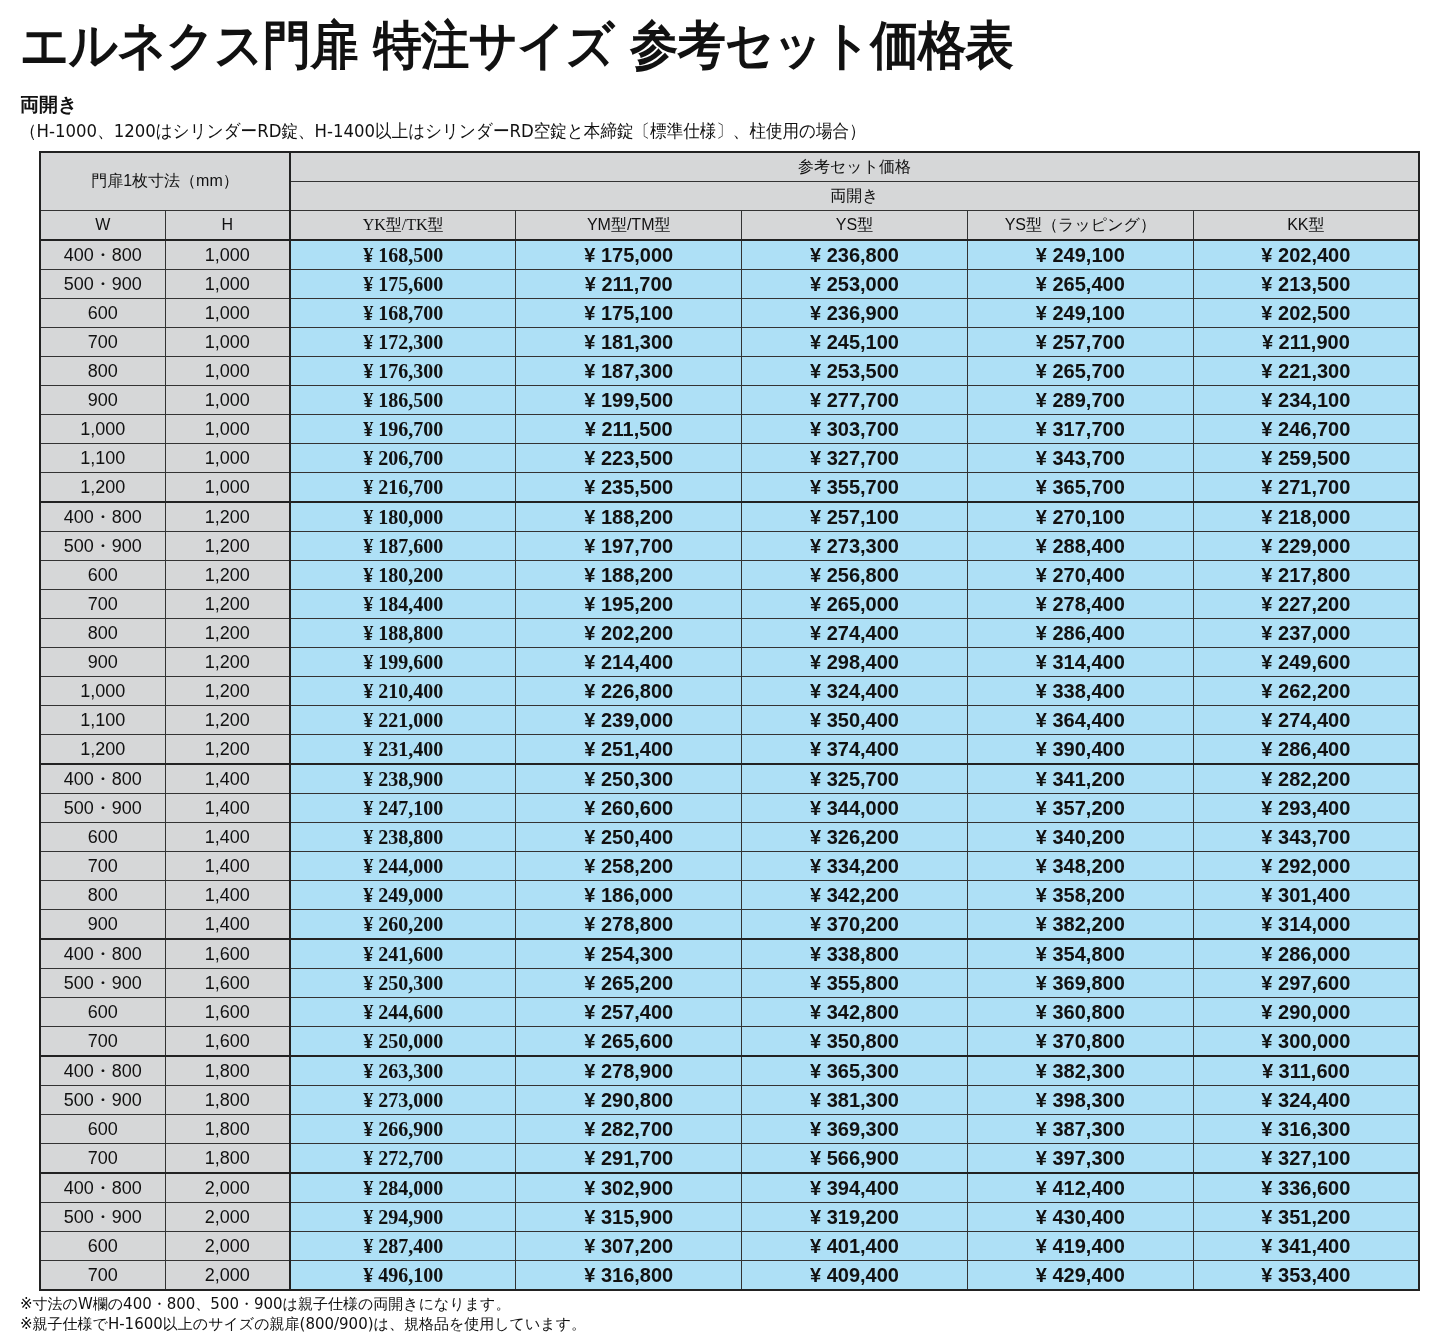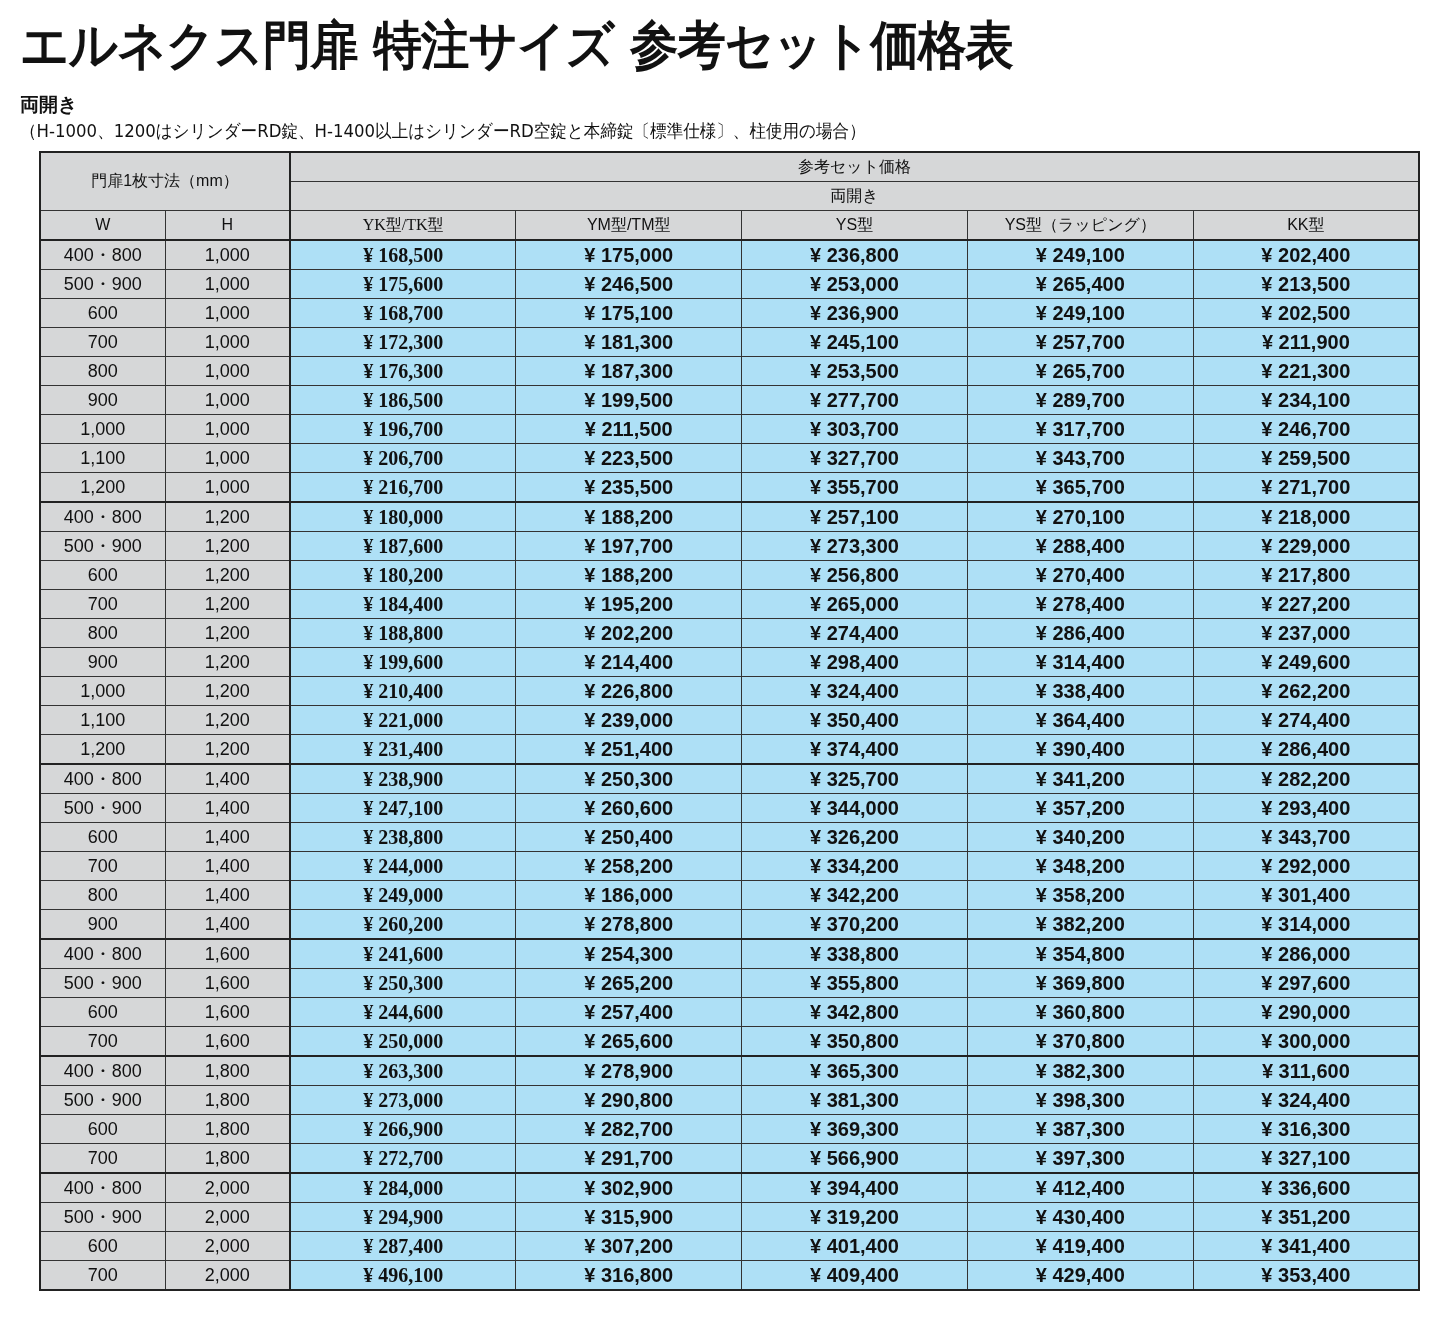--- a/index.html
+++ b/index.html
@@ -61,21 +61,21 @@
         <td class="price sep">¥ 168,500</td>
         <td class="price">¥ 175,000</td>
         <td class="price">¥ 236,800</td>
         <td class="price">¥ 249,100</td>
         <td class="price">¥ 202,400</td>
       </tr>
       <tr>
         <td class="dim w">500・900</td>
         <td class="dim">1,000</td>
         <td class="price sep">¥ 175,600</td>
-        <td class="price">¥ 246,500</td>
+        <td class="price">¥ 211,700</td>
         <td class="price">¥ 253,000</td>
         <td class="price">¥ 265,400</td>
         <td class="price">¥ 213,500</td>
       </tr>
       <tr>
         <td class="dim w">600</td>
         <td class="dim">1,000</td>
         <td class="price sep">¥ 168,700</td>
         <td class="price">¥ 175,100</td>
         <td class="price">¥ 236,900</td>
@@ -376,13 +376,15 @@
         <td class="price sep">¥ 496,100</td>
         <td class="price">¥ 316,800</td>
         <td class="price">¥ 409,400</td>
         <td class="price">¥ 429,400</td>
         <td class="price">¥ 353,400</td>
       </tr>
     </tbody>
 </table>
 
 <div class="notes">
+  <div>※寸法のW欄の400・800、500・900は親子仕様の両開きになります。</div>
+  <div>※親子仕様でH-1600以上のサイズの親扉(800/900)は、規格品を使用しています。</div>
 </div>
 
 </body></html>

